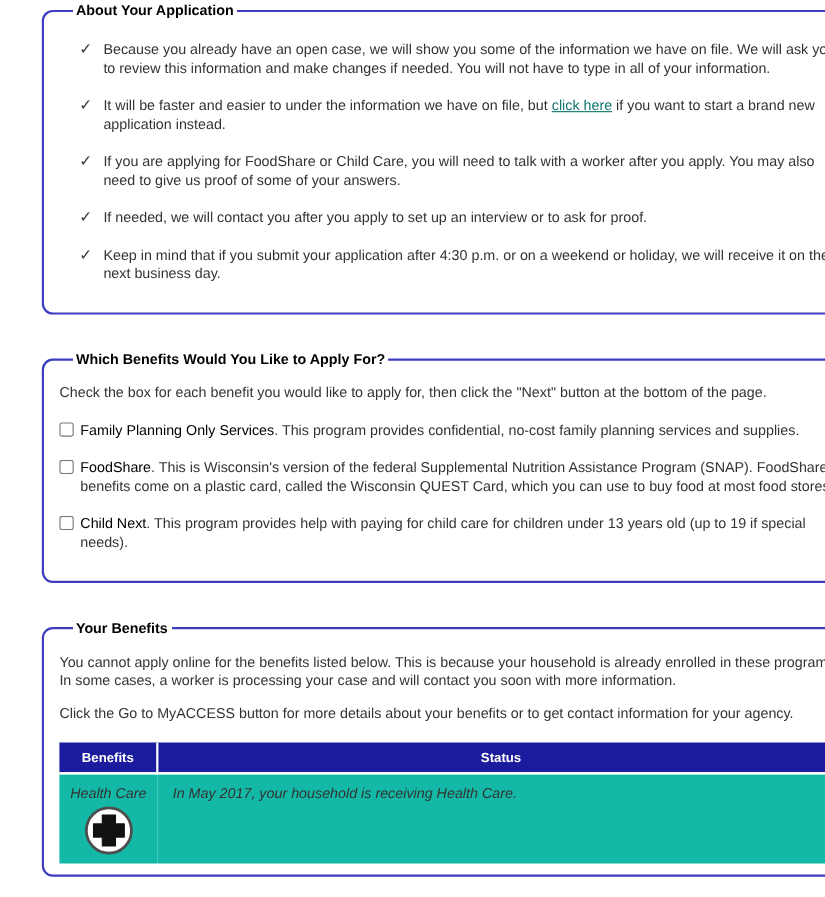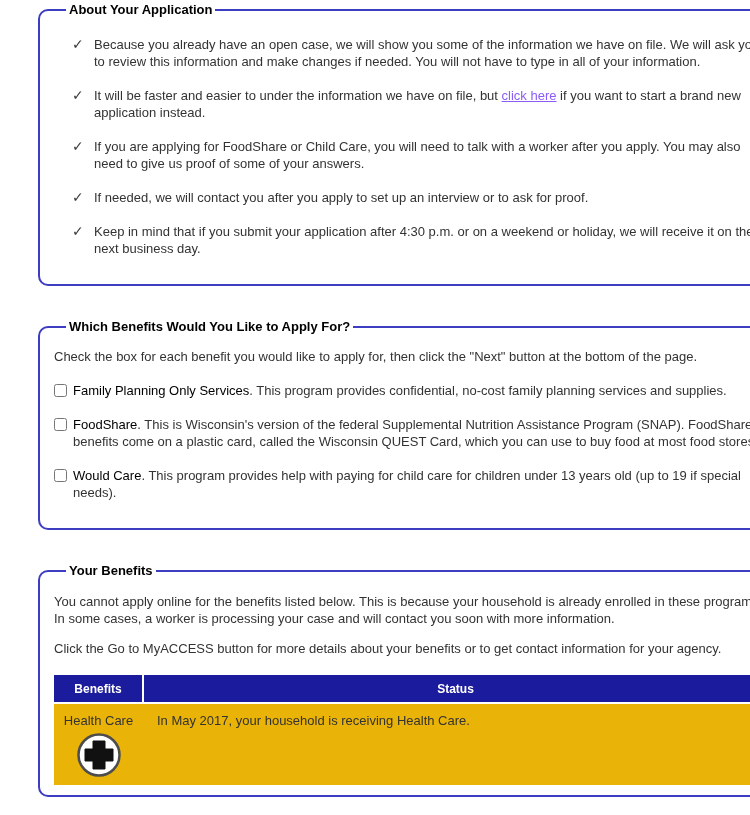--- a/index.html
+++ b/index.html
@@ -44,21 +44,21 @@
   }
   .bullet .check {
     flex: 0 0 auto;
     width: 22px;
     color: #3d3d3d;
     font-size: 14px;
     line-height: 17px;
   }
   .bullet .btext { flex: 1 1 auto; }
   a.inline-link {
-    color: #8b5cf6;
+    color: #0f766e;
     text-decoration: underline;
     cursor: pointer;
     text-align: right;
   }
 
   
   .intro {
     margin: 12px 0 4px 0;
     line-height: 17px;
   }
@@ -93,24 +93,25 @@
     font-size: 12px;
     height: 25px;
     text-align: center;
     border-bottom: 2px solid #ffffff;
   }
   th.col-benefit {
     width: 86px;
     border-right: 2px solid #ffffff;
   }
   table.benefits-table td {
-    background: #eab308;
+    background: #14b8a6;
     vertical-align: top;
     padding-top: 9px;
     height: 71px;
+    font-style: italic;
   }
   td.cell-benefit { text-align: center; width: 86px; }
   td.cell-status { padding-left: 14px; }
   .plus-wrap { margin-top: 4px; }
 </style>
 </head>
 <body>
 
 <div class="page">
 
@@ -155,21 +156,21 @@
       <span><span class="oname">Family Planning Only Services</span><span>. This program provides confidential, no-cost family planning services and supplies.</span></span>
     </div>
 
     <div class="option">
       <input type="checkbox" style="">
       <span><span class="oname">FoodShare</span><span>. This is Wisconsin's version of the federal Supplemental Nutrition Assistance Program (SNAP). FoodShare benefits come on a plastic card, called the Wisconsin QUEST Card, which you can use to buy food at most food stores.</span></span>
     </div>
 
     <div class="option">
       <input type="checkbox" style="">
-      <span><span class="oname">Would Care</span><span>. This program provides help with paying for child care for children under 13 years old (up to 19 if special needs).</span></span>
+      <span><span class="oname">Child Next</span><span>. This program provides help with paying for child care for children under 13 years old (up to 19 if special needs).</span></span>
     </div>
   </fieldset>
 
   <div class="panel-gap"></div>
 
   <fieldset class="panel">
     <legend>Your Benefits</legend>
 
     <div class="para">You cannot apply online for the benefits listed below. This is because your household is already enrolled in these programs. In some cases, a worker is processing your case and will contact you soon with more information.</div>
     <div class="para">Click the Go to MyACCESS button for more details about your benefits or to get contact information for your agency.</div>

